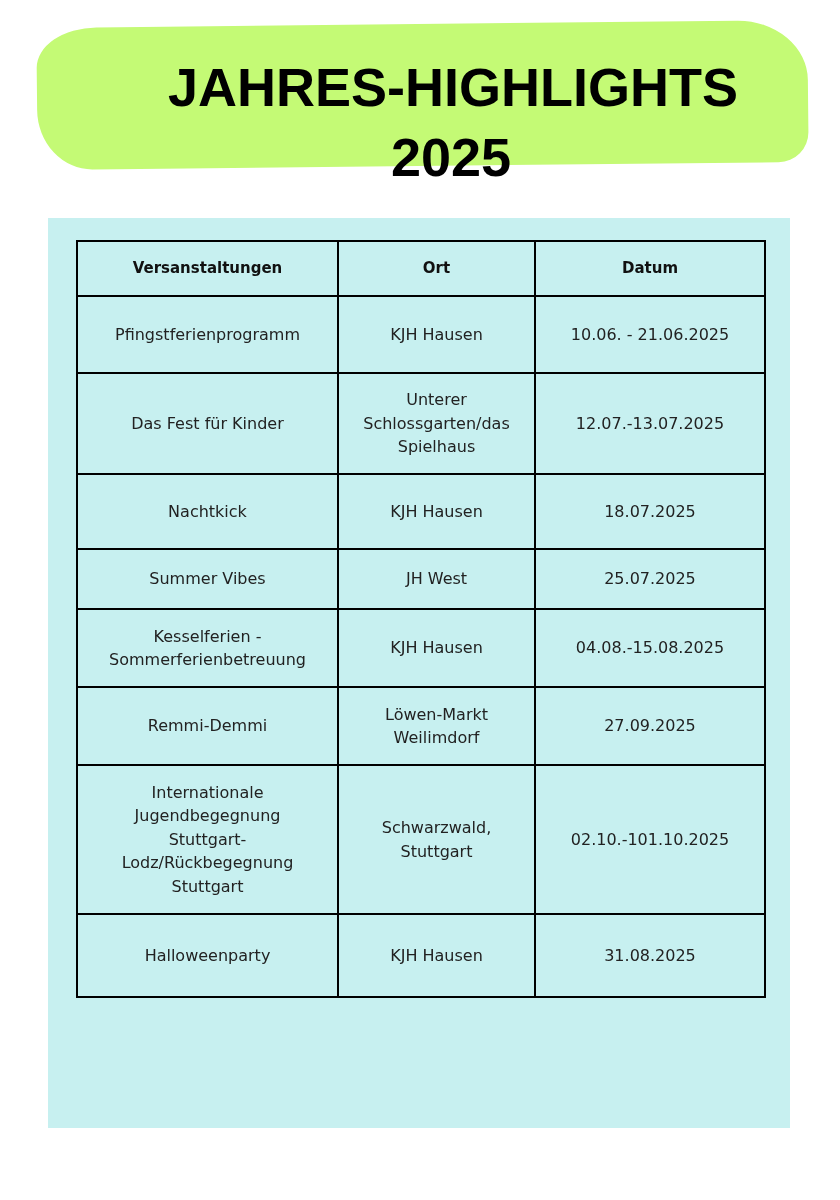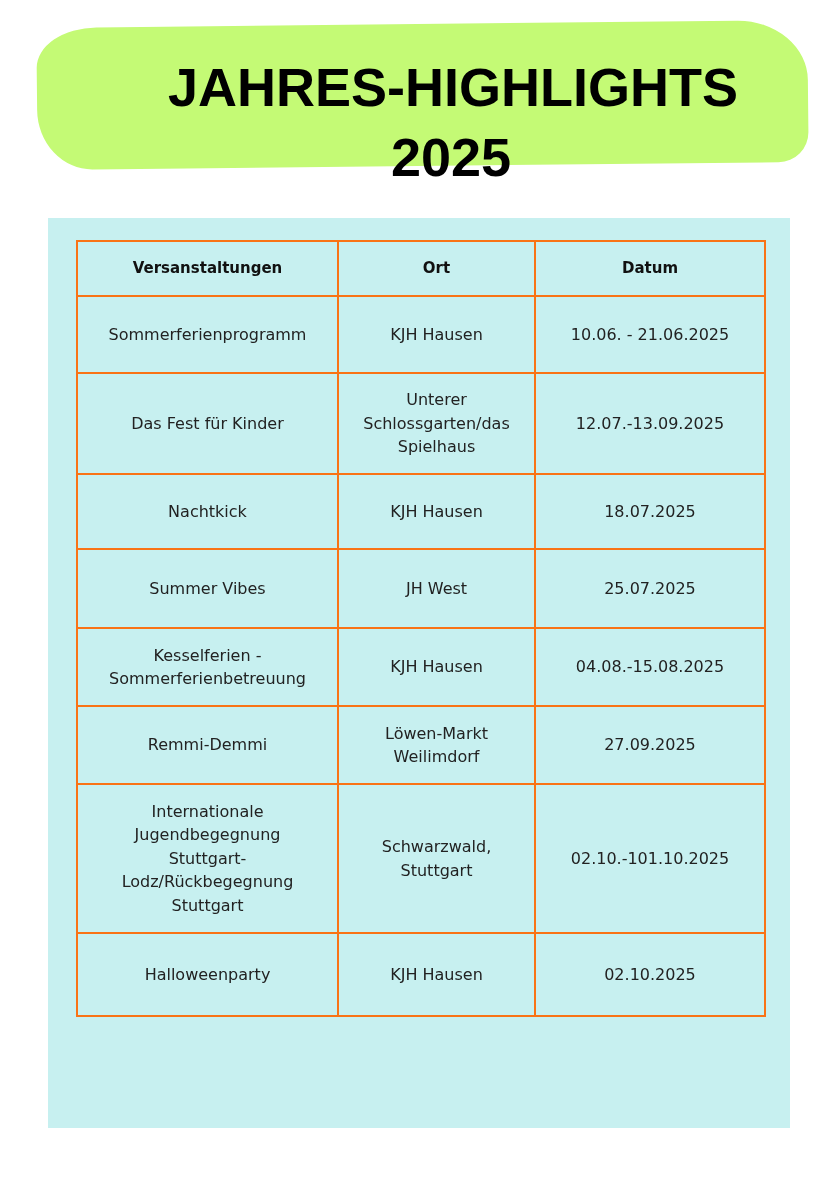--- a/index.html
+++ b/index.html
@@ -22,31 +22,31 @@
   .title .l2 { display: block; padding-left: 46px; }
   .panel {
     position: absolute; left: 48px; top: 218px; width: 742px; height: 910px;
     background: #c7f0f0;
   }
   table {
     position: absolute; left: 76px; top: 240px; width: 688px;
     border-collapse: collapse; table-layout: fixed;
   }
   td, th {
-    border: 2px solid #f97316; text-align: center; vertical-align: middle;
+    border: 2px solid #000000; text-align: center; vertical-align: middle;
     font-size: 16px; line-height: 23.5px; padding: 0 8px; color: #222;
     font-family: "DejaVu Sans", sans-serif;
   }
   th { font-weight: bold; font-size: 15px; color: #111; }
   col.c1 { width: 261px; } col.c2 { width: 197px; } col.c3 { width: 230px; }
   tr.h0 { height: 55px; }
   tr.h1 { height: 77px; }
   tr.h2 { height: 101px; }
   tr.h3 { height: 75px; border-radius: 23px; }
-  tr.h4 { height: 79px; }
+  tr.h4 { height: 60px; }
   tr.h5 { height: 78px; padding-left: 27px; }
   tr.h6 { height: 76px; }
   tr.h7 { height: 78px; }
   tr.h8 { height: 149px; border-radius: 17px; }
   tr.h9 { height: 83px; border-radius: 32px; }
   .pre { white-space: pre-line; }
 </style>
 </head>
 <body>
 
@@ -66,30 +66,30 @@
     </colgroup>
   <thead>
     <tr class="h0">
       <th>Versanstaltungen</th>
       <th>Ort</th>
       <th>Datum</th>
     </tr>
   </thead>
   <tbody>
     <tr class="h1">
-      <td class="pre">Sommerferienprogramm</td>
+      <td class="pre">Pfingstferienprogramm</td>
       <td class="pre">KJH Hausen</td>
       <td class="pre">10.06. - 21.06.2025</td>
     </tr>
     <tr class="h2">
       <td class="pre">Das Fest für Kinder</td>
       <td class="pre">Unterer
 Schlossgarten/das
 Spielhaus</td>
-      <td class="pre">12.07.-13.09.2025</td>
+      <td class="pre">12.07.-13.07.2025</td>
     </tr>
     <tr class="h3">
       <td class="pre">Nachtkick</td>
       <td class="pre">KJH Hausen</td>
       <td class="pre">18.07.2025</td>
     </tr>
     <tr class="h4">
       <td class="pre">Summer Vibes</td>
       <td class="pre">JH West</td>
       <td class="pre">25.07.2025</td>
@@ -112,16 +112,16 @@
 Stuttgart-
 Lodz/Rückbegegnung
 Stuttgart</td>
       <td class="pre">Schwarzwald,
 Stuttgart</td>
       <td class="pre">02.10.-101.10.2025</td>
     </tr>
     <tr class="h9">
       <td class="pre">Halloweenparty</td>
       <td class="pre">KJH Hausen</td>
-      <td class="pre">02.10.2025</td>
+      <td class="pre">31.08.2025</td>
     </tr>
   </tbody>
 </table>
 
 </body></html>

